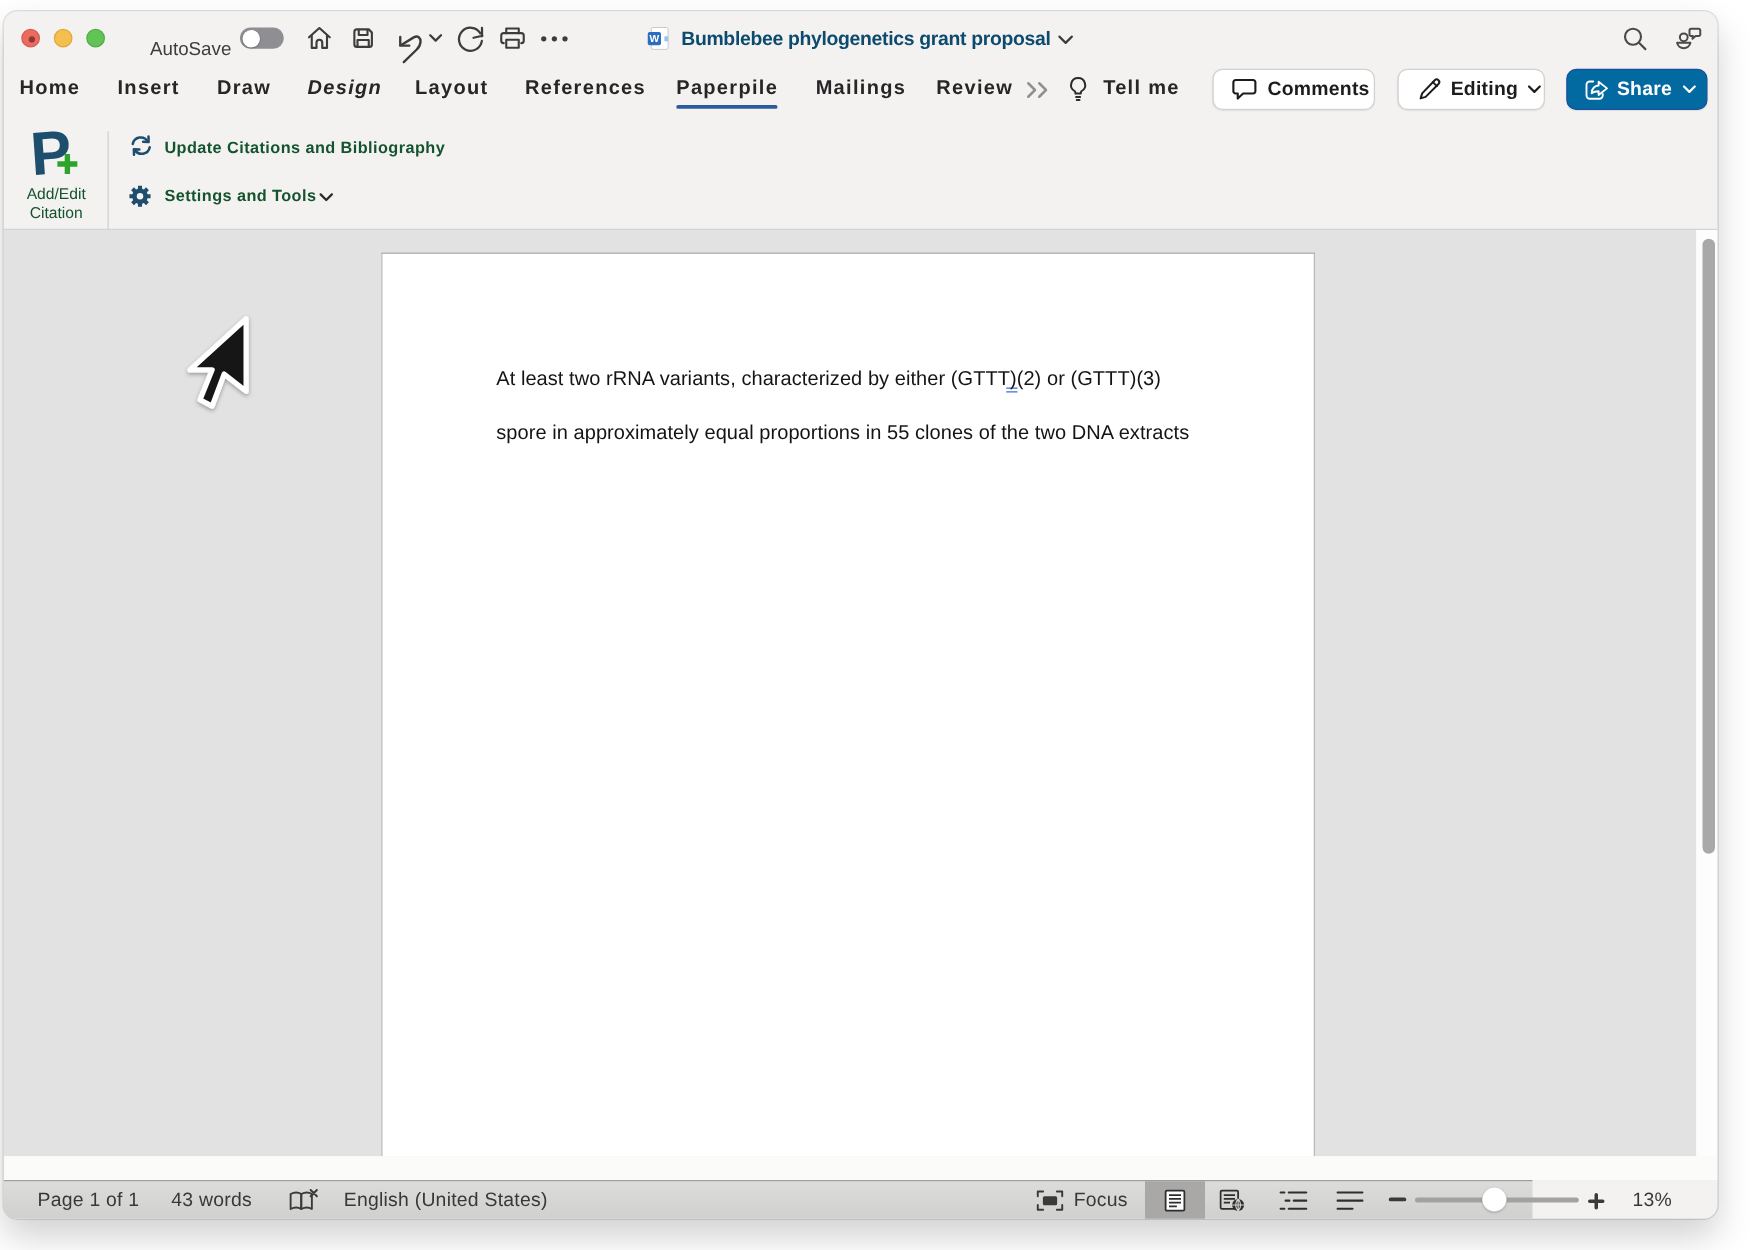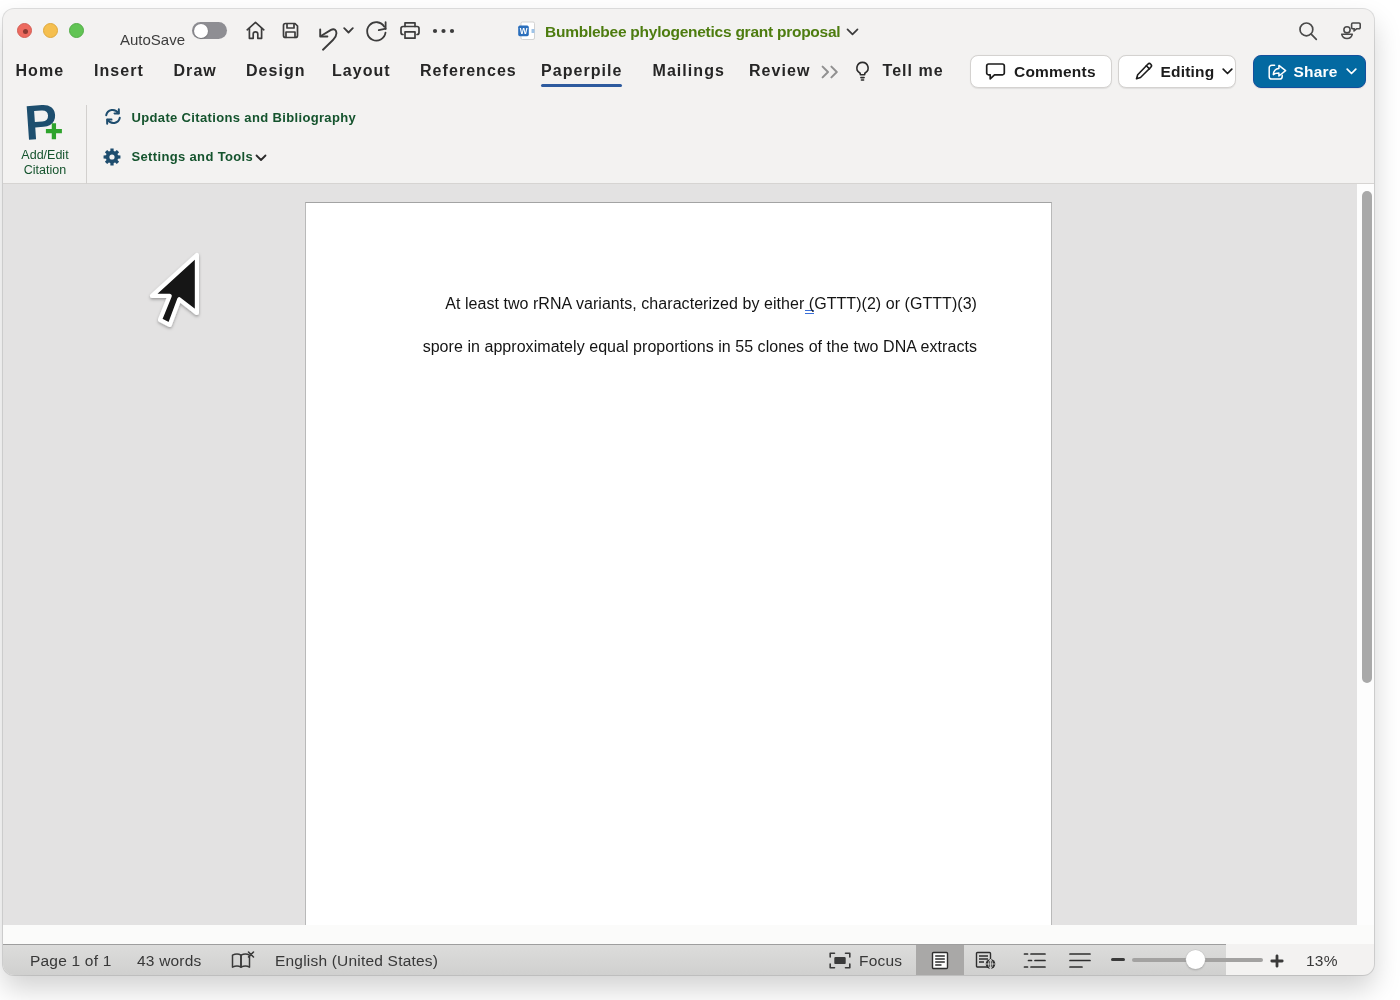--- a/index.html
+++ b/index.html
@@ -11,37 +11,37 @@
     box-shadow: 0 0 0 1px rgba(0,0,0,0.12), 0 14px 28px rgba(0,0,0,0.18);
     overflow:hidden;
   }
   
   #titlebar { position:absolute; left:0; top:0; width:100%; height:43px; }
   .light { position:absolute; top:14px; width:15px; height:15px; border-radius:50%; }
   #autosave-lbl { position:absolute; left:117px; top:22px; font-size:15px; color:#3d3d3d; }
   #autosave-tgl { position:absolute; left:189px; top:13px; width:35px; height:17px; border-radius:9px; background:#8e8e93; }
   #autosave-tgl .knob { position:absolute; left:1.5px; top:1.5px; width:14px; height:14px; border-radius:50%; background:#fff; box-shadow:0 0.5px 1.5px rgba(0,0,0,0.35); }
   .tico { position:absolute; top:10px; }
-  #doctitle { position:absolute; left:542px; top:14px; font-size:15.5px; font-weight:600; color:#4d7c0f; letter-spacing:-0.25px;}
+  #doctitle { position:absolute; left:542px; top:14px; font-size:15.5px; font-weight:600; color:#0c4a6e; letter-spacing:-0.25px;}
   
   #tabs { position:absolute; left:0; top:43px; width:100%; height:45px; font-size:16px; font-weight:600; color:#262626; letter-spacing:1.05px; }
   .tab { position:absolute; top:10px; white-space:nowrap; }
   #pp-underline { position:absolute; left:538px; top:32px; width:81px; height:3px; background:#2d5a9e; border-radius:2px; }
   .pillbtn { position:absolute; top:3px; height:33px; background:#fff; border:1px solid #d4d2d0; border-radius:8px; display:flex; align-items:center; font-size:15.5px; font-weight:600; color:#1c1c1c; letter-spacing:0.2px; box-shadow:0 0.5px 1px rgba(0,0,0,0.08);}
   
   #ribbon { position:absolute; left:0; top:88px; width:100%; height:87px; border-bottom:1.5px solid #d6d4d2; }
   #ribbon .vsep { position:absolute; left:82.5px; top:8px; width:1px; height:80px; background:#d2d0ce; }
   .rtext { font-size:13px; font-weight:600; color:#14532d; }
   
   #docarea { position:absolute; left:0; top:175px; width:1354px; height:741px; background:#e3e2e2; }
   #vlane { position:absolute; left:1354px; top:175px; width:17px; height:741px; background:#fdfdfd; }
   #vthumb { position:absolute; left:1359px; top:182px; width:10px; height:492px; border-radius:5px; background:#a9a9a9; }
   #hlane { position:absolute; left:0; top:916px; width:1371px; height:19px; background:#fbfbfa; }
   #page { position:absolute; left:302px; top:193px; width:747px; height:723px; background:#fff; border-top:1.5px solid #a3a3a3; border-left:1px solid #b9b9b9; border-right:1px solid #b9b9b9; }
-  #doctext { position:absolute; left:91px; top:79px; width:580px; font-size:16px; line-height:43px; color:#141414; letter-spacing:0.05px;text-align:right;}
+  #doctext { position:absolute; left:91px; top:79px; width:580px; font-size:16px; line-height:43px; color:#141414; letter-spacing:0.05px;}
   
   #statusbar { position:absolute; left:0; top:935px; width:1223px; height:31px; background:linear-gradient(#dcdcdb,#d0d0cf); border-top:1px solid #9e9e9e; font-size:15.5px; color:#383838; letter-spacing:0.2px; }
   .sitem { position:absolute; top:6.5px; white-space:nowrap; }
 </style>
 </head>
 <body>
 <div id="window">
 
   <div id="titlebar">
     <div class="light" style="left:14px; background:#ed6a5f; border:0.5px solid #d35f55;"></div>
@@ -101,39 +101,39 @@
       <path d="M13.3 15.2 a5.4 5.4 0 0 1 -10.6 0 Z"></path>
       <path d="M13.8 4 H20 a1.2 1.2 0 0 1 1.2 1.2 V8.6 a1.2 1.2 0 0 1 -1.2 1.2 H17.5 L15 12 L15.3 9.8 H13.8 a1.2 1.2 0 0 1 -1.2 -1.2 V5.2 a1.2 1.2 0 0 1 1.2 -1.2 Z"></path>
     </svg>
     <div id="doctitle">Bumblebee phylogenetics grant proposal</div>
   </div>
 
   <div id="tabs">
     <div class="tab" style="left:12.5px;text-align:right;">Home</div>
     <div class="tab" style="left:91px;">Insert</div>
     <div class="tab" style="left:170.5px;">Draw</div>
-    <div class="tab" style="left:243px;">Design</div>
+    <div class="tab" style="left:243px;font-style:italic;">Design</div>
     <div class="tab" style="left:329px;">Layout</div>
     <div class="tab" style="left:417px;">References</div>
     <div class="tab" style="left:538px; font-weight:700;">Paperpile</div>
     <div class="tab" style="left:649.5px;">Mailings</div>
     <div class="tab" style="left:746px;">Review</div>
     <div class="tab" style="left:879.5px;">Tell me</div>
 
     <svg class="abs" style="left:818px; top:13px;" width="21" height="14" viewBox="0 0 21 14" fill="none" stroke="#909090" stroke-width="2" stroke-linecap="round" stroke-linejoin="round">
       <path d="M1.6 1.6 L7 7 L1.6 12.4"></path>
         <path d="M10.4 1.6 L15.8 7 L10.4 12.4"></path>
     </svg>
     <svg class="abs" style="left:850px; top:8px;" width="19" height="24" viewBox="0 0 19 24" fill="none" stroke="#2b2b2b" stroke-width="1.6" stroke-linecap="round" stroke-linejoin="round">
       <path d="M9.5 2.4 a5.6 5.6 0 0 1 2.9 10.4 c-.45.27-.72.8-.72 1.35 v.65 h-4.36 v-.65 c0-.55-.27-1.08-.72-1.35 A5.6 5.6 0 0 1 9.5 2.4 Z"></path>
       <path d="M7.9 17.6 h3.2"></path>
         <path d="M8.4 20 h2.2"></path>
     </svg>
     <div id="pp-underline"></div>
-    <div class="pillbtn" id="btn-comments" style="left:967px; width:142px;">
+    <div class="pillbtn" id="btn-comments" style="left:967px; width:130px;">
       <svg style="margin-left:13px;" width="23" height="23" viewBox="0 0 23 23" fill="none" stroke="#1c1c1c" stroke-width="1.7" stroke-linecap="round" stroke-linejoin="round">
         <path d="M4.5 4 H18.5 a1.8 1.8 0 0 1 1.8 1.8 V13 a1.8 1.8 0 0 1 -1.8 1.8 H10.5 L6.2 18.8 V14.8 H4.5 A1.8 1.8 0 0 1 2.7 13 V5.8 A1.8 1.8 0 0 1 4.5 4 Z"></path>
       </svg>
       <span style="margin-left:7px;">Comments</span>
       </div>
     <div class="pillbtn" id="btn-editing" style="left:1114.5px; width:118px;justify-content:center;">
       <svg style="margin-left:14px;" width="21" height="21" viewBox="0 0 21 21" fill="none" stroke="#1c1c1c" stroke-width="1.6" stroke-linecap="round" stroke-linejoin="round">
         <path d="M13.8 3.2 a2.1 2.1 0 0 1 3 3 L6.5 16.5 L2.5 17.7 L3.7 13.7 Z"></path>
           <path d="M12.3 4.7 L15.5 7.9"></path>
       </svg>

